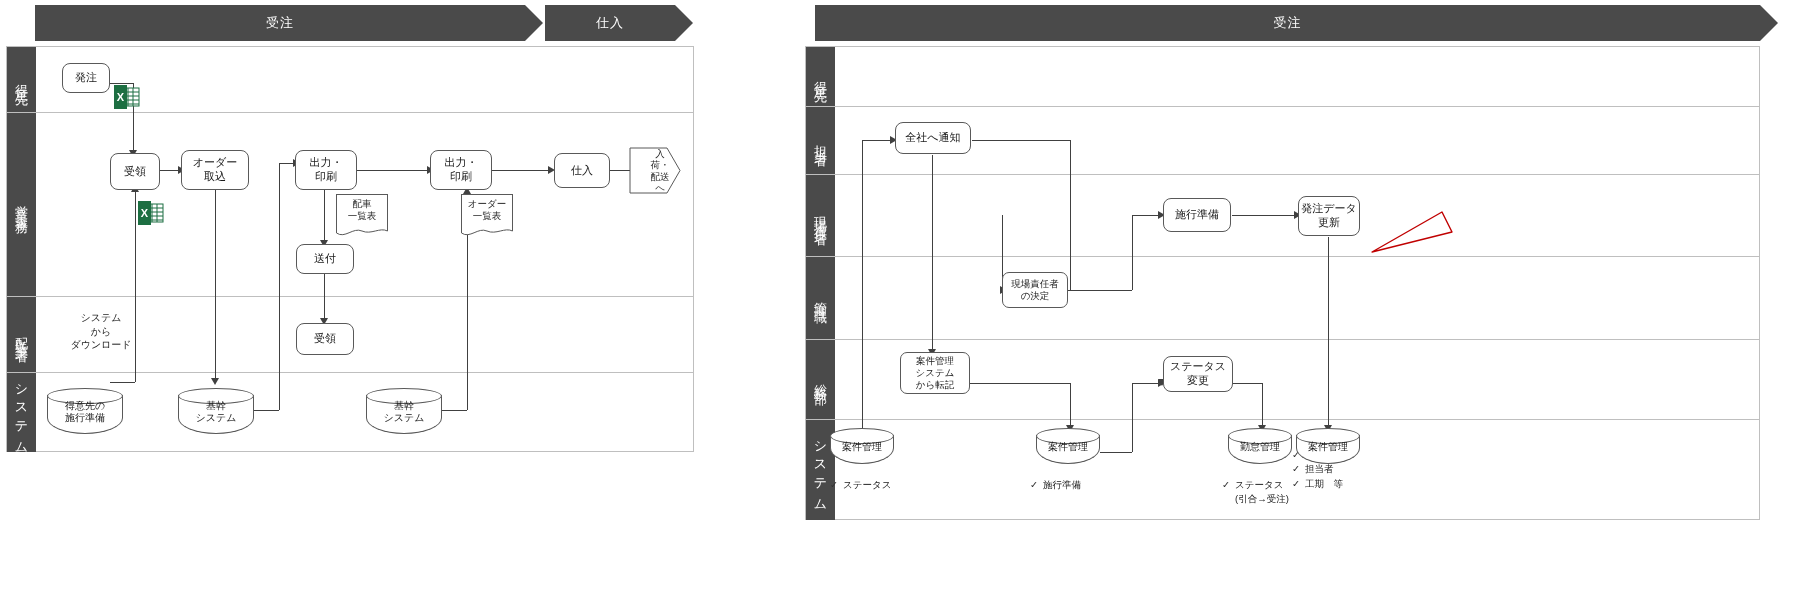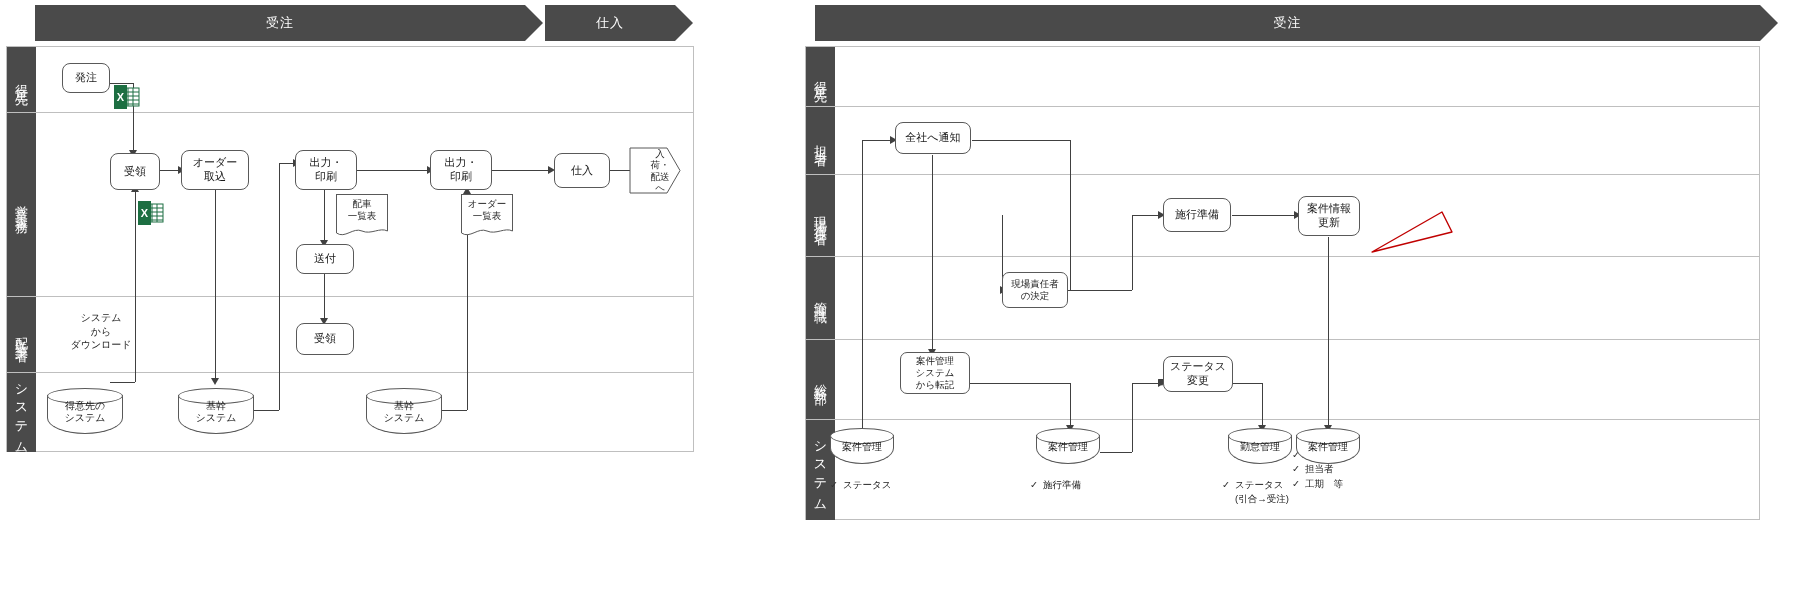--- a/index.html
+++ b/index.html
@@ -201,21 +201,21 @@
       <path d="M0.5,0 L0.5,6 C9,12 17,0 26,4 C35,8 44,0 51.5,4 L51.5,0" fill="#fff" stroke="#595959" stroke-width="1"></path>
     </svg>
     <div class="dlbl" style="white-space:pre-line;">オーダー
 一覧表</div>
   </div>
 
   <div class="db" style="left:47px;top:388px;width:76px;height:46px;">
     <div class="body"></div>
     <div class="top"></div>
     <div class="lbl" style="white-space:pre-line;">得意先の
-システム</div>
+施行準備</div>
   </div>
   <div class="db" style="left:178px;top:388px;width:76px;height:46px;">
     <div class="body"></div>
     <div class="top"></div>
     <div class="lbl" style="white-space:pre-line;">基幹
 システム</div>
   </div>
   <div class="db" style="left:366px;top:388px;width:76px;height:46px;">
     <div class="body"></div>
     <div class="top"></div>
@@ -329,21 +329,21 @@
     <span>全社へ通知</span>
   </div>
   <div class="node sm" style="left:222px;top:272px;width:66px;height:36px;">
     <span style="white-space:pre-line;">現場責任者
 の決定</span>
   </div>
   <div class="node" style="left:383px;top:198px;width:68px;height:34px;">
     <span>施行準備</span>
   </div>
   <div class="node" style="left:518px;top:196px;width:62px;height:40px;">
-    <span style="white-space:pre-line;">案件情報
+    <span style="white-space:pre-line;">発注データ
 更新</span>
   </div>
   <div class="node sm" style="left:120px;top:352px;width:70px;height:42px;">
     <span style="white-space:pre-line;">案件管理
 システム
 から転記</span>
   </div>
   <div class="node" style="left:383px;top:356px;width:70px;height:36px;">
     <span style="white-space:pre-line;">ステータス
 変更</span>

